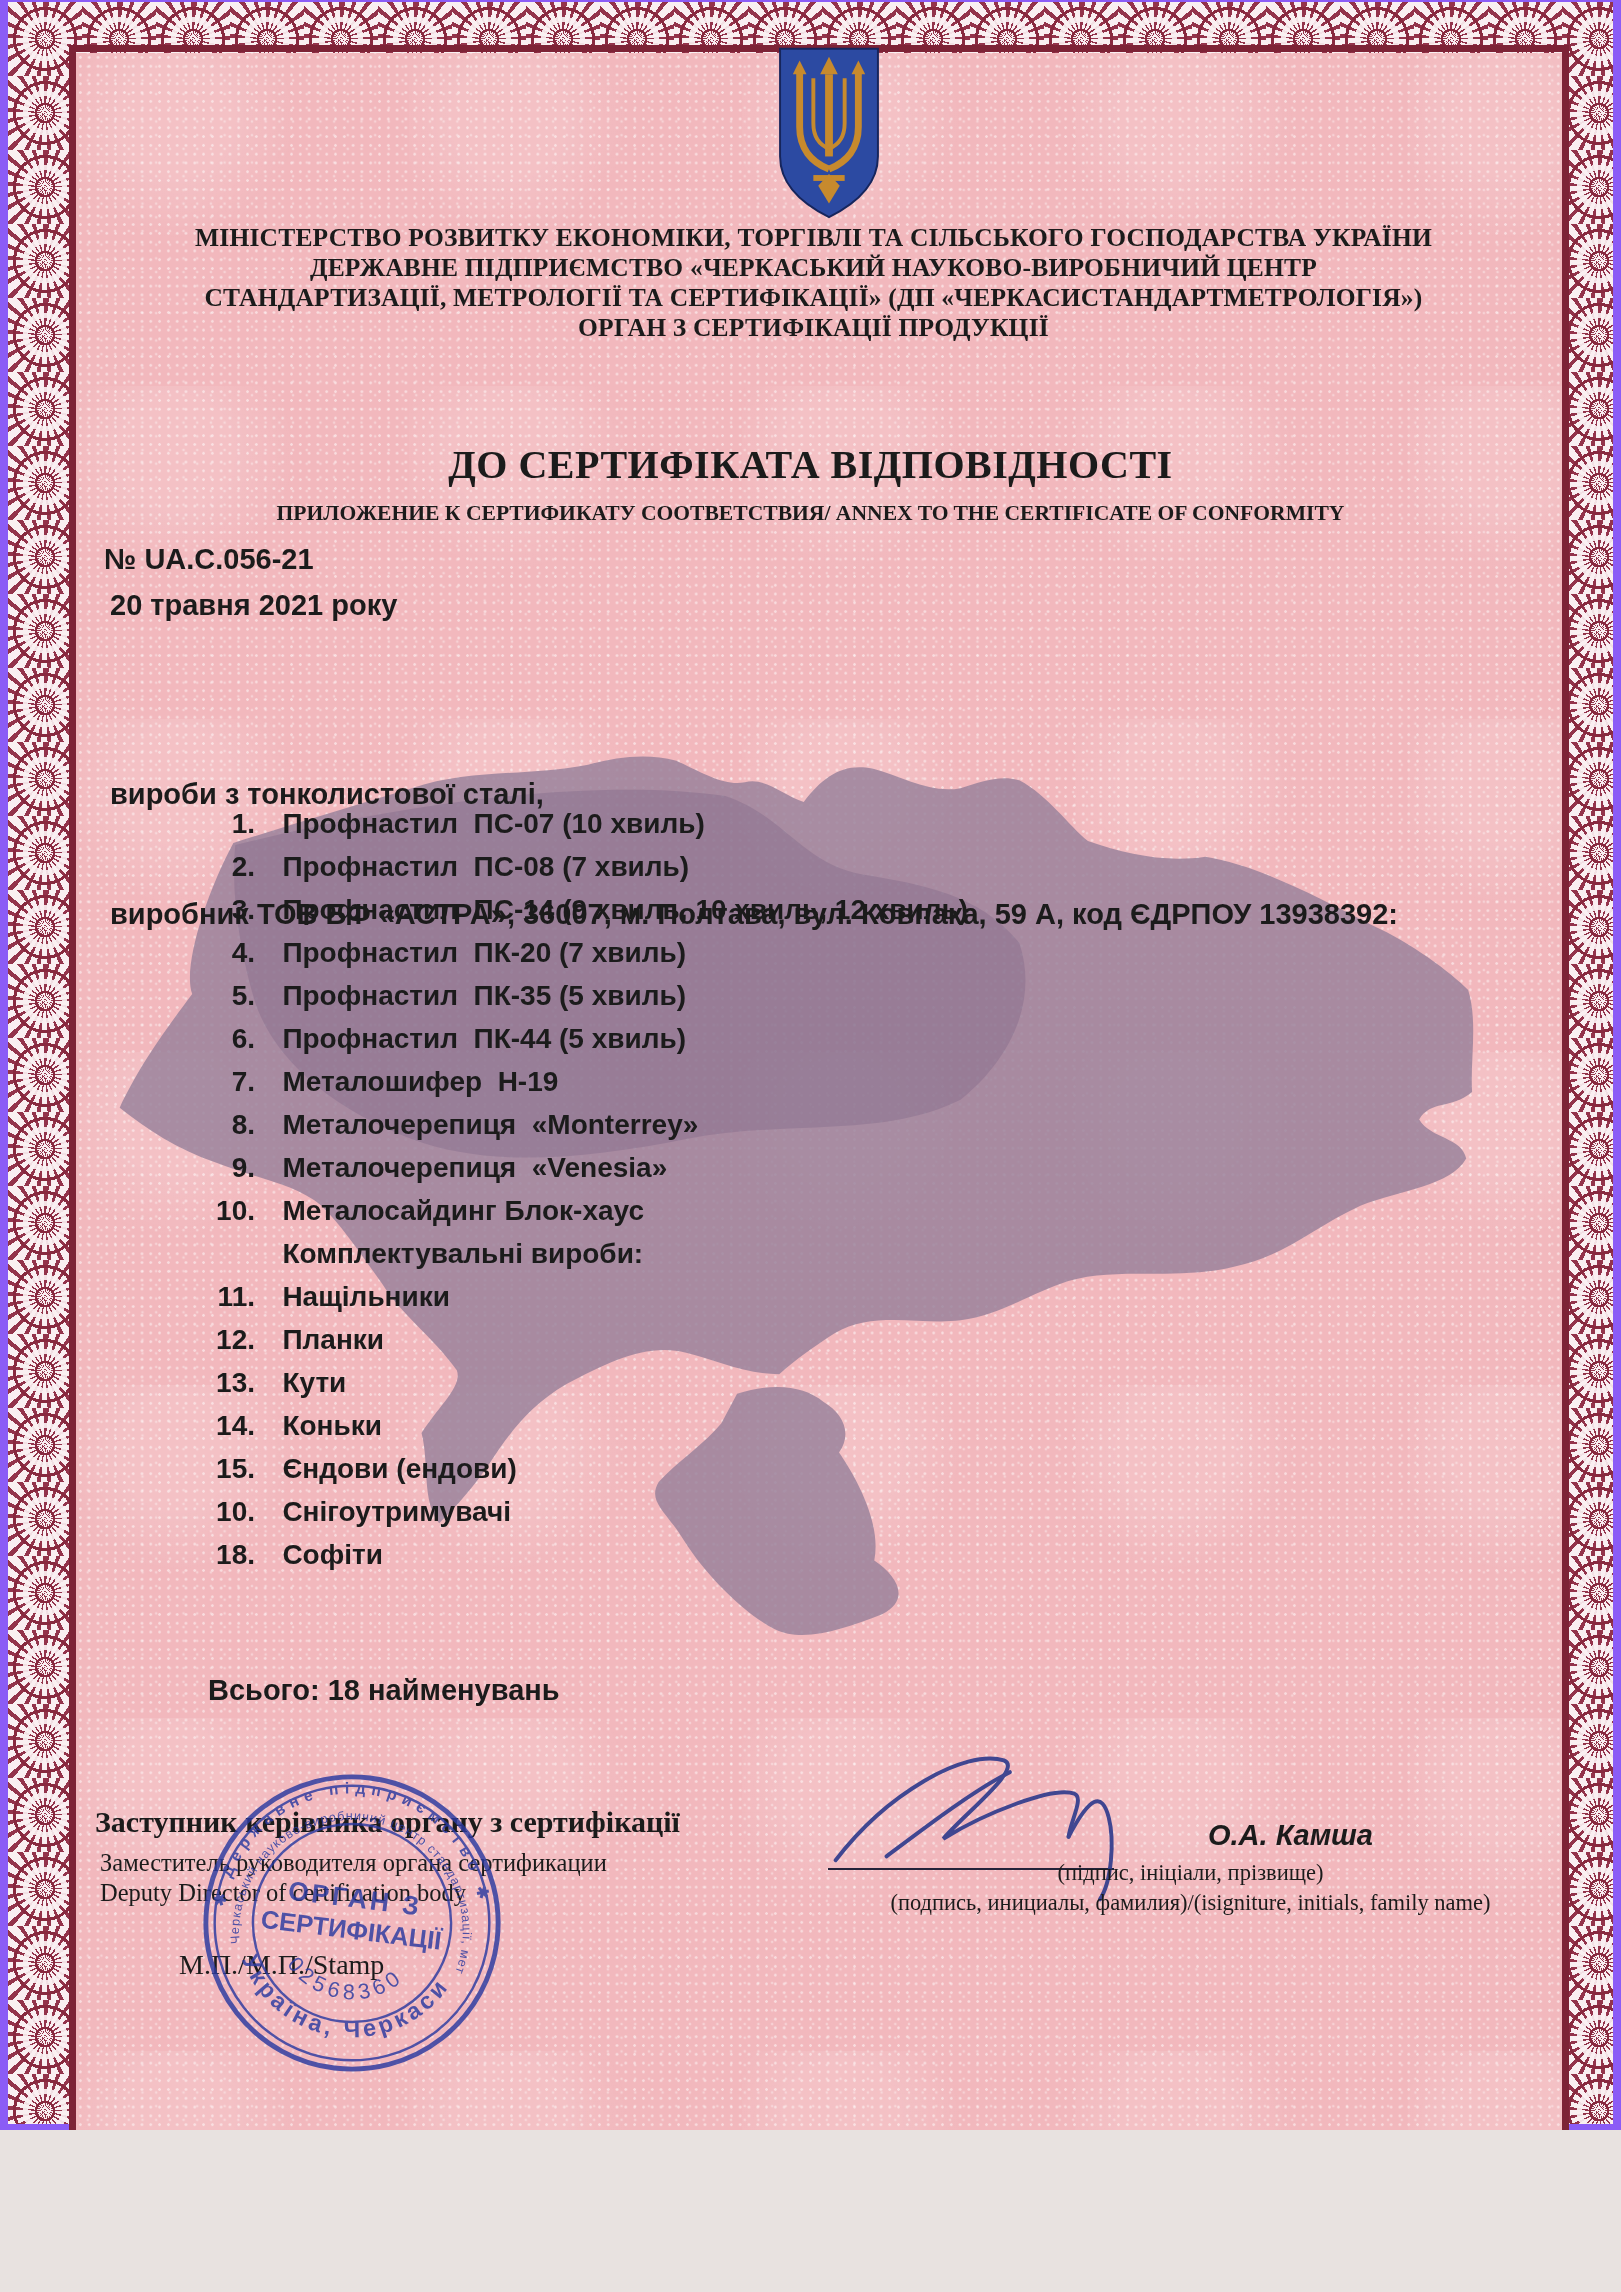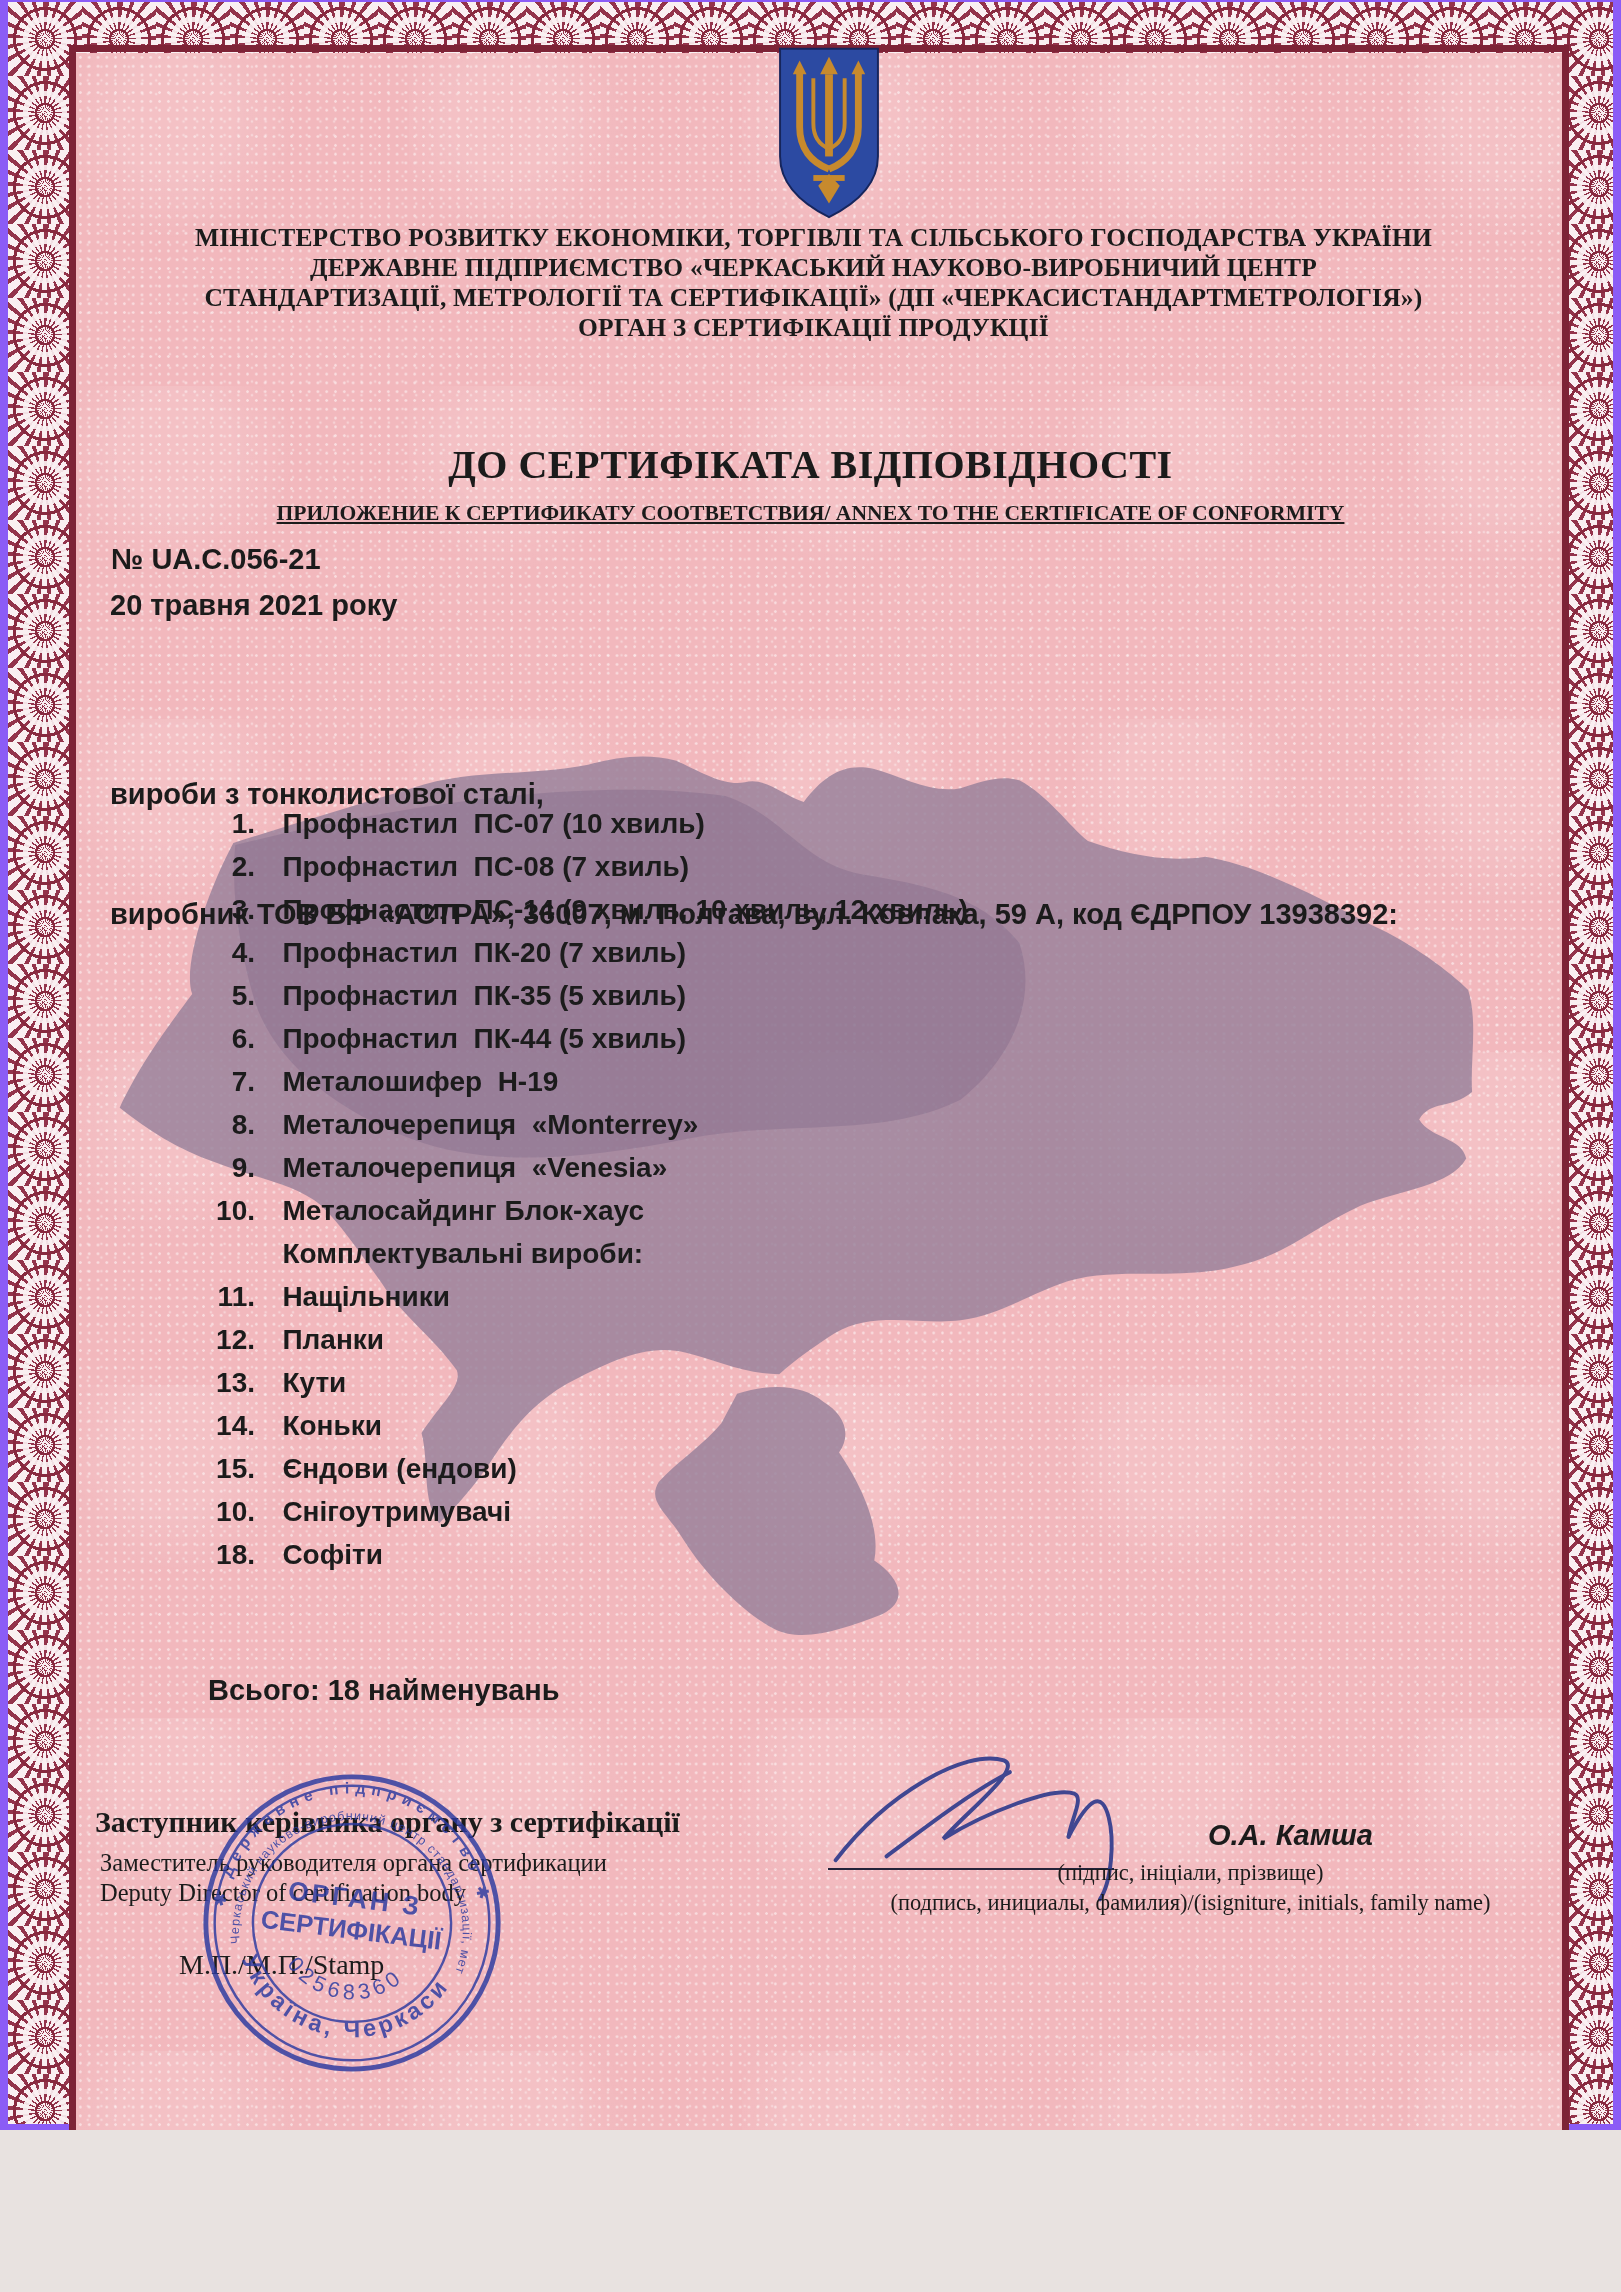--- a/index.html
+++ b/index.html
@@ -34,22 +34,22 @@
     background-position:0 0, 4.9px 6.9px, 0 0;
   }
   .abs{position:absolute;}
   .serif{font-family:"Liberation Serif", serif;}
   .sans{font-family:"Liberation Sans", sans-serif;}
   .b{font-weight:bold;}
   .center{text-align:center;}
   .hdr-lines{left:98px; top:223px; width:1431px; font-size:25.5px; line-height:30px; letter-spacing:0.2px;}
   .title1{left:0; top:388px; width:1621px; font-size:45px; letter-spacing:1px;}
   .title2{left:0; top:441px; width:1621px; font-size:40px; letter-spacing:0.5px;}
-  .subtitle{left:0; top:501px; width:1621px; font-size:21.6px;text-decoration:underline;}
-  .cert-no{left:111px; top:543px; font-size:29px;}
+  .subtitle{left:0; top:501px; width:1621px; font-size:21.6px;}
+  .cert-no{left:104px; top:543px; font-size:29px;}
   .cert-date{left:110px; top:589px; font-size:29px;}
   .intro{left:110px; top:694px; width:1372px; font-size:29px; line-height:40px; white-space:pre-wrap;}
   .list{left:208px; top:802px; width:1225px;}
   .row{display:flex; height:43px; align-items:center; font-size:28px; font-family:"Liberation Sans",sans-serif; font-weight:bold; white-space:pre;}
   .row .num{width:47px; text-align:right; flex:none;}
   .row .lbl{margin-left:27.4px;}
   .row.subhead .num{visibility:hidden;}
   .total{left:208px; top:1674px; font-size:29px;}
   .role-ua{left:95px; top:1805px; font-size:30px;}
   .role-ru{left:100px; top:1849px; font-size:24.5px;}

